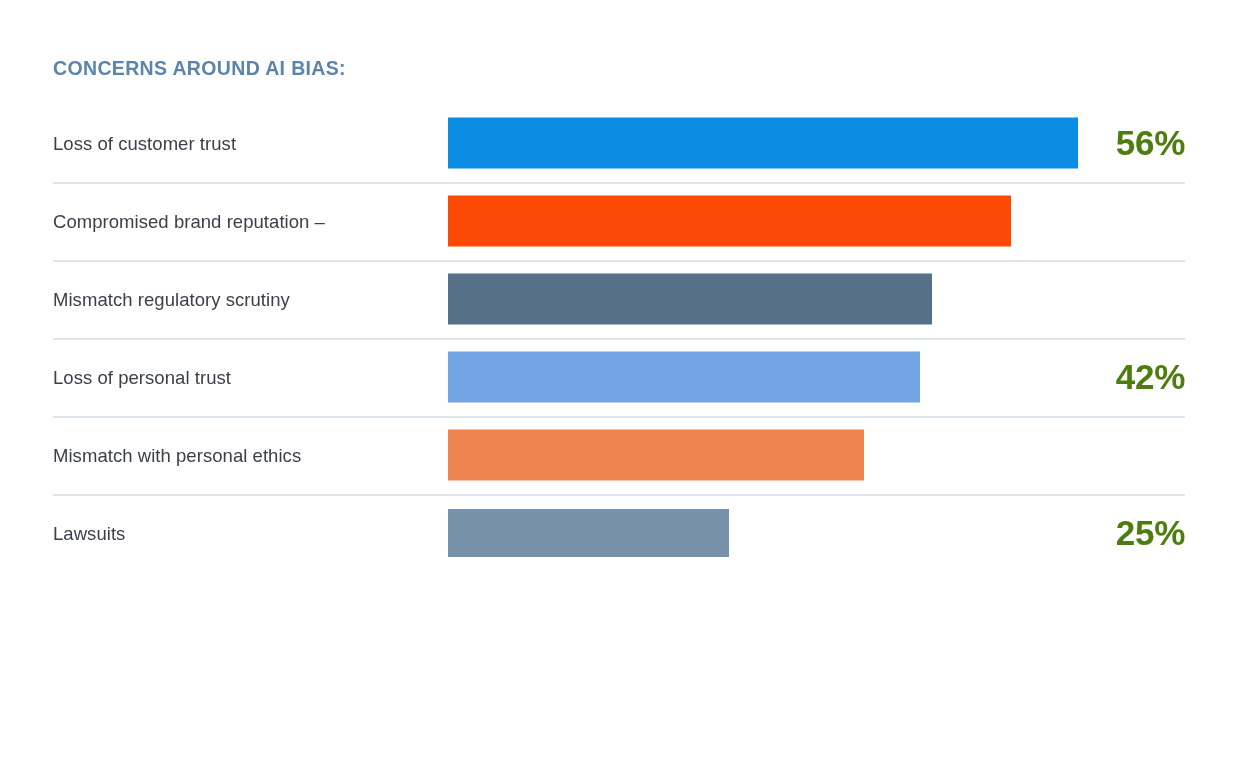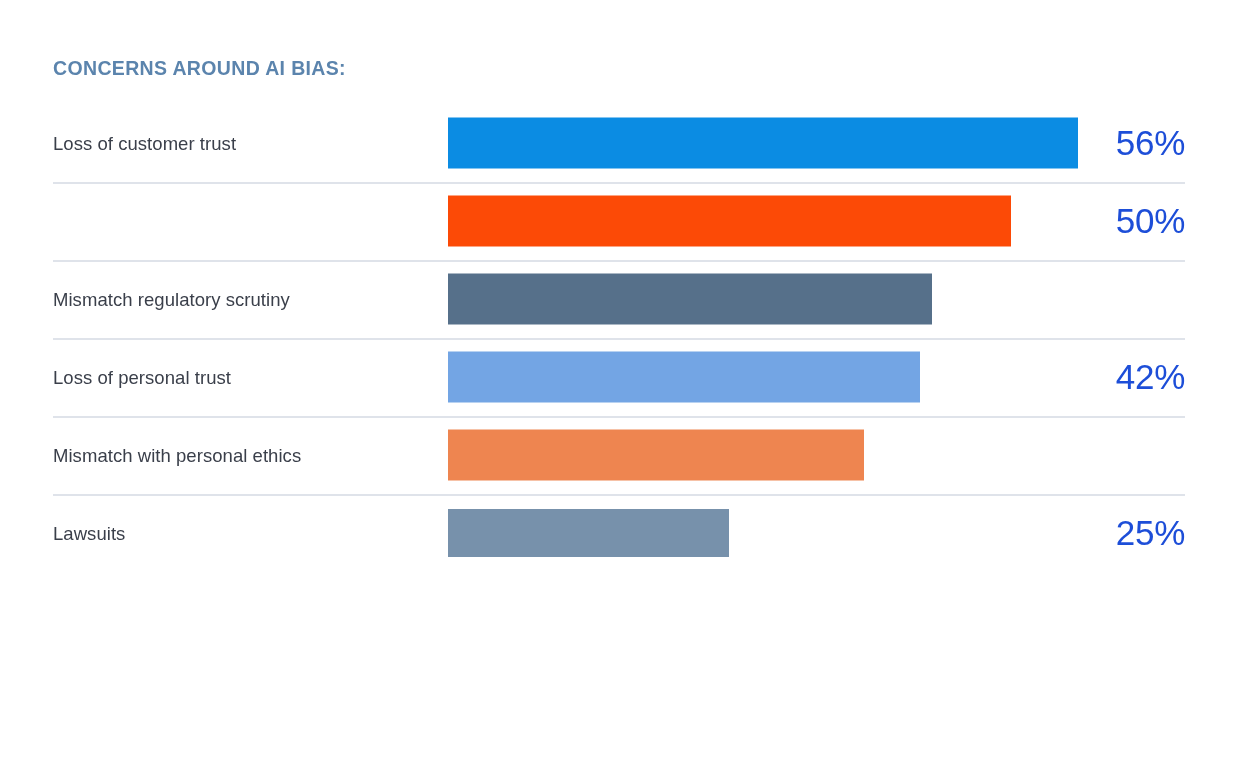--- a/index.html
+++ b/index.html
@@ -87,22 +87,22 @@
   .row-value {
     position: absolute;
     right: 74px;
     top: 0;
     height: 78px;
     display: flex;
     align-items: center;
     justify-content: flex-end;
     min-width: 96px;
     font-size: 35px;
-    font-weight: normal;
-    color: #1d4ed8;
+    font-weight: bold;
+    color: #4d7c0f;
     letter-spacing: -0.3px;
   }
   
   .chart-row.compact .bar { height: 48px; }
 </style>
 </head>
 <body style="background: rgb(255, 255, 255);">
 
 <div id="chart-figure">
 
@@ -117,25 +117,25 @@
       </div>
       <div class="bar-track">
         <div class="bar" style="width: 630px; background: rgb(11, 140, 227);"></div>
       </div>
       <div class="row-value">56%</div>
     </div>
 
     <div class="chart-row">
       <div class="row-sep"></div>
       <div class="row-label">
+        <span class="lbl-line">Compromised brand reputation –</span>
       </div>
       <div class="bar-track">
         <div class="bar" style="width: 563px; background: rgb(252, 74, 6);"></div>
       </div>
-      <div class="row-value">50%</div>
     </div>
 
     <div class="chart-row">
       <div class="row-sep"></div>
       <div class="row-label">
         <span class="lbl-line">Mismatch regulatory scrutiny</span>
       </div>
       <div class="bar-track">
         <div class="bar" style="width: 484px; background: rgb(86, 112, 138);"></div>
       </div>

